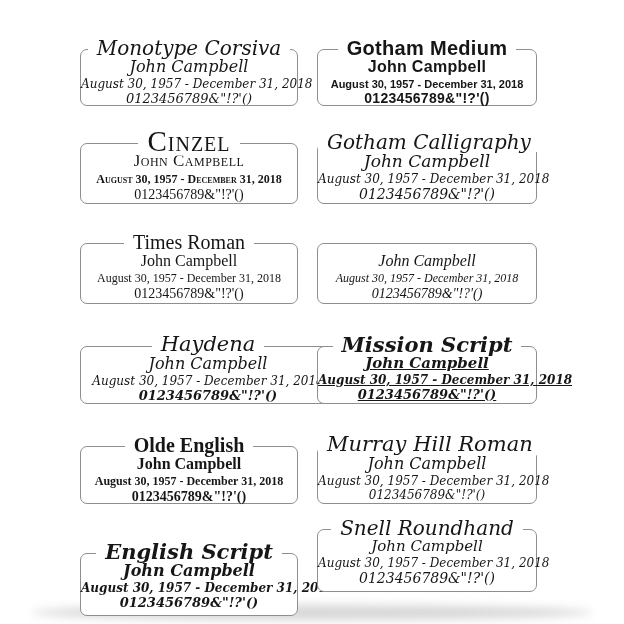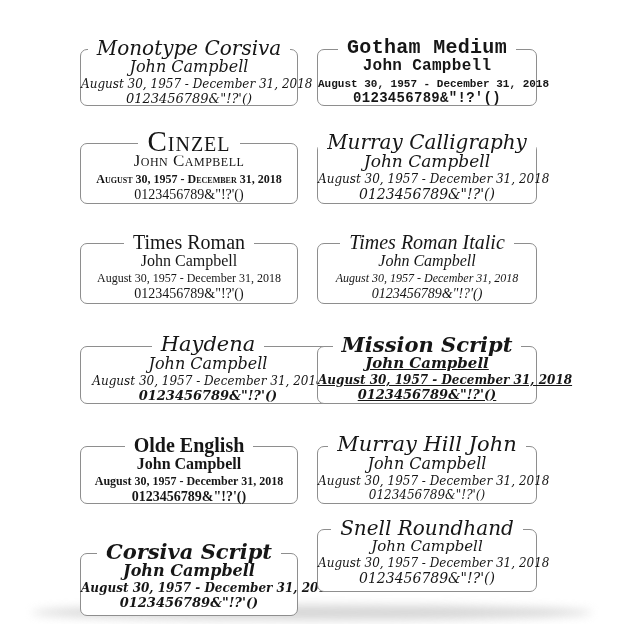--- a/index.html
+++ b/index.html
@@ -10,21 +10,21 @@
   .sample{position:absolute;z-index:1;background:#fff;border:1px solid #8e8e8e;border-radius:7px;
           box-sizing:border-box;text-align:center;color:#161616;padding-top:8px;}
   .ftitle{position:absolute;top:0;left:0;right:0;transform:translateY(-60%);line-height:1;white-space:nowrap;}
   .ftitle span{display:inline-block;background:#fff;padding:0 9px;}
   .line{line-height:1.1;white-space:nowrap;}
   .name{margin-bottom:2px;}
   .dates{margin-bottom:1px;}
 
   
   .serif{font-family:"Liberation Serif",serif;}
-  .sans{font-family:Liberation Mono, monospace;}
+  .sans{font-family:Liberation Sans, sans-serif;}
   .cal{font-family:"DejaVu Serif",serif;font-style:italic;}
 
   
   .s1{left:80px;top:33px;width:218px;height:57px}
   .s2{left:317px;top:33px;width:220px;height:57px}
   .s3{left:80px;top:127px;width:218px;height:61px}
   .s4{left:317px;top:127px;width:220px;height:61px}
   .s5{left:80px;top:227px;width:218px;height:61px}
   .s6{left:317px;top:227px;width:220px;height:61px}
   .s7{left:80px;top:330px;width:256px;height:58px}
@@ -76,35 +76,34 @@
   </div>
 
   <div class="sample s3 serif">
     <div class="ftitle"><span>Cinzel</span></div>
     <div class="line name">John Campbell</div>
     <div class="line dates">August 30, 1957 - December 31, 2018</div>
     <div class="line chars">0123456789&amp;"!?'()</div>
   </div>
 
   <div class="sample s4 cal">
-    <div class="ftitle"><span>Murray Calligraphy</span></div>
+    <div class="ftitle"><span>Gotham Calligraphy</span></div>
     <div class="line name">John Campbell</div>
     <div class="line dates">August 30, 1957 - December 31, 2018</div>
     <div class="line chars">0123456789&amp;"!?'()</div>
   </div>
 
   <div class="sample s5 serif">
     <div class="ftitle"><span>Times Roman</span></div>
     <div class="line name">John Campbell</div>
     <div class="line dates">August 30, 1957 - December 31, 2018</div>
     <div class="line chars">0123456789&amp;"!?'()</div>
   </div>
 
   <div class="sample s6 serif">
-    <div class="ftitle"><span>Times Roman Italic</span></div>
     <div class="line name">John Campbell</div>
     <div class="line dates">August 30, 1957 - December 31, 2018</div>
     <div class="line chars">0123456789&amp;"!?'()</div>
   </div>
 
   <div class="sample s7 cal">
     <div class="ftitle"><span>Haydena</span></div>
     <div class="line name">John Campbell</div>
     <div class="line dates">August 30, 1957 - December 31, 2018</div>
     <div class="line chars">0123456789&amp;"!?'()</div>
@@ -118,28 +117,28 @@
   </div>
 
   <div class="sample s9 serif">
     <div class="ftitle"><span>Olde English</span></div>
     <div class="line name">John Campbell</div>
     <div class="line dates">August 30, 1957 - December 31, 2018</div>
     <div class="line chars">0123456789&amp;"!?'()</div>
   </div>
 
   <div class="sample s10 cal">
-    <div class="ftitle"><span>Murray Hill John</span></div>
+    <div class="ftitle"><span>Murray Hill Roman</span></div>
     <div class="line name">John Campbell</div>
     <div class="line dates">August 30, 1957 - December 31, 2018</div>
     <div class="line chars">0123456789&amp;"!?'()</div>
   </div>
 
   <div class="sample s11 cal">
-    <div class="ftitle"><span>Corsiva Script</span></div>
+    <div class="ftitle"><span>English Script</span></div>
     <div class="line name">John Campbell</div>
     <div class="line dates">August 30, 1957 - December 31, 2018</div>
     <div class="line chars">0123456789&amp;"!?'()</div>
   </div>
 
   <div class="sample s12 cal">
     <div class="ftitle"><span>Snell Roundhand</span></div>
     <div class="line name">John Campbell</div>
     <div class="line dates">August 30, 1957 - December 31, 2018</div>
     <div class="line chars">0123456789&amp;"!?'()</div>

